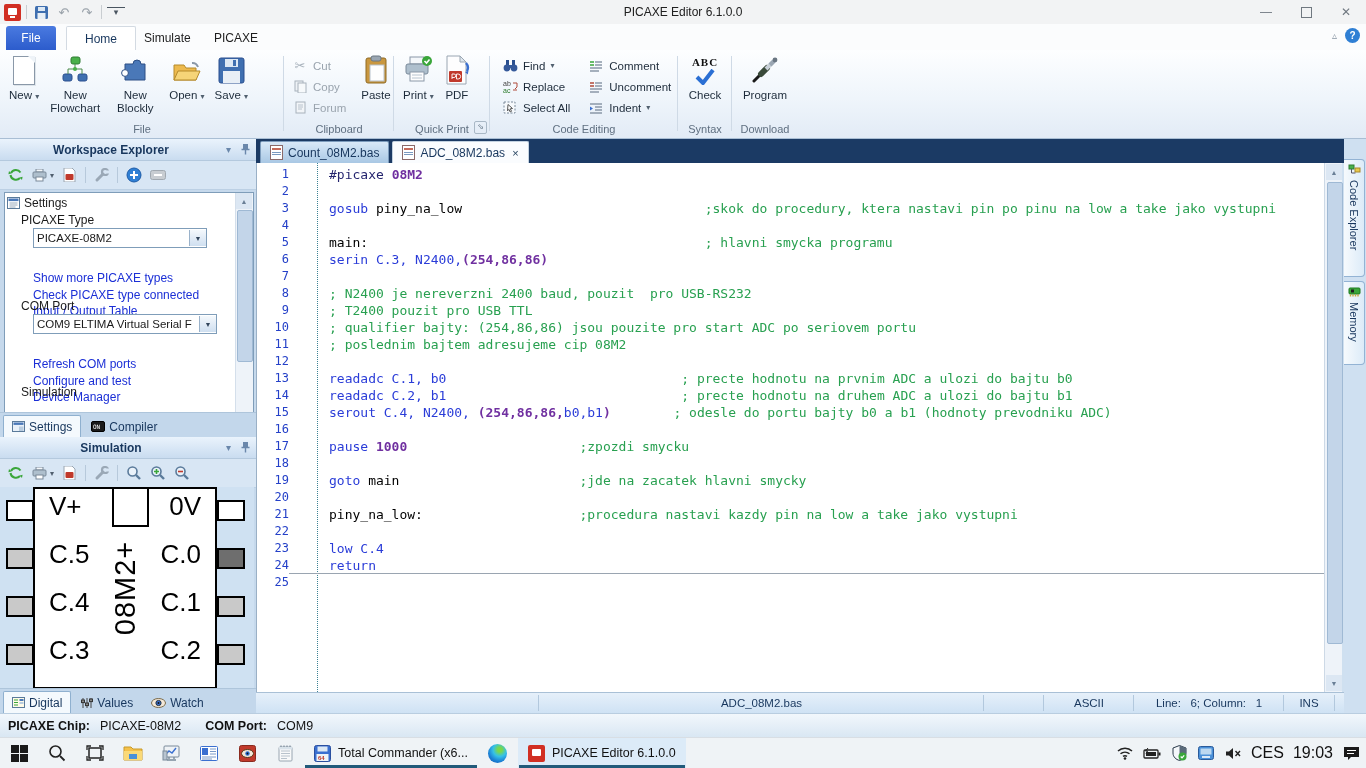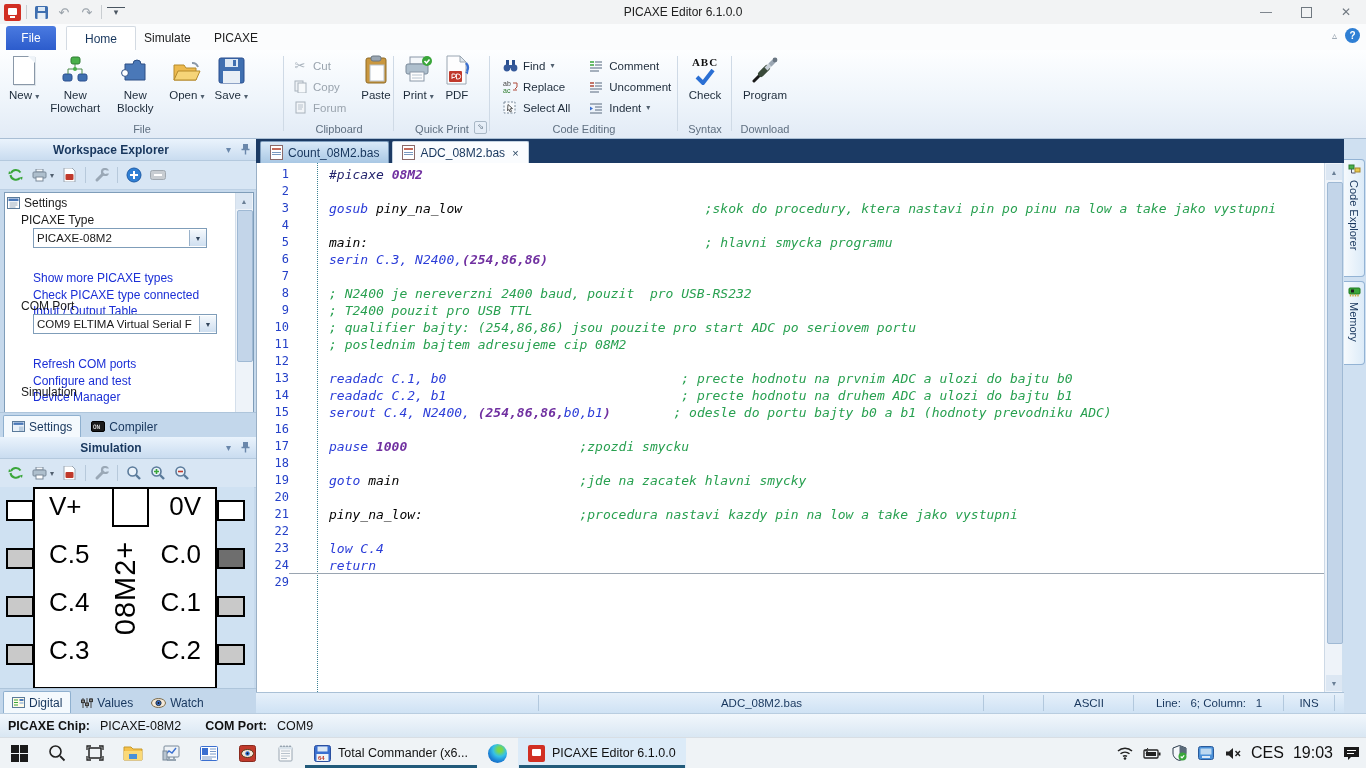--- a/index.html
+++ b/index.html
@@ -99,21 +99,21 @@
   .dtab.active{background:#fafcfe;border:1px solid #c3d2e0;border-bottom:none;}
   .doc-ico{width:11px;height:13px;background:#fff;border:1px solid #8a6a6a;position:relative;}
   .doc-ico:before{content:"";position:absolute;left:1px;top:2px;right:1px;height:2px;background:#c46a5a;}
   .doc-ico:after{content:"";position:absolute;left:1px;top:6px;right:1px;height:1px;background:#7a9ac0;box-shadow:0 2px 0 #7a9ac0;}
   .closex{font-size:11px;color:#24425f;margin-left:2px;}
 
   #editor{left:256px;top:163px;width:1068px;height:529px;background:#fff;border-left:1px solid #9ab0c6;box-sizing:border-box;overflow:hidden;}
   #codelines{position:absolute;left:0;top:3px;right:0;}
   .crow{display:flex;height:17px;line-height:17px;font-family:"DejaVu Sans Mono","Liberation Mono",monospace;font-size:13px;}
   .crow .ln{flex:0 0 32px;text-align:right;color:#2440c8;font-size:12px;}
-  .crow .ctext{flex:1;white-space:pre;padding-left:40px;font-style:italic;}
+  .crow .ctext{flex:1;white-space:pre;padding-left:40px;}
   .crow.sep .ctext{border-bottom:1px solid #9aa5b1;}
   .tk-k{color:#2a3cd8;}
   .tk-n{color:#7030a0;font-weight:bold;}
   .tk-p{color:#000;}
   .tk-c{color:#28a050;}
   .tk-d{color:#24246e;}
   .tk-s{color:#000;}
   #indent-guide{position:absolute;left:60px;top:0;bottom:0;width:0;border-left:1px dotted #3d8294;}
 
   #edscroll{left:1324px;top:163px;width:18px;height:529px;background:#eef3f9;border-left:1px solid #cdd9e6;box-sizing:border-box;}
@@ -778,21 +778,21 @@
       </div>
       <div class="crow">
         <span class="ln">23</span>
         <span class="ctext"><span class="tk-k">low</span><span class="tk-k"> C.4</span></span>
       </div>
       <div class="crow sep">
         <span class="ln">24</span>
         <span class="ctext"><span class="tk-k">return</span></span>
       </div>
       <div class="crow">
-        <span class="ln">29</span>
+        <span class="ln">25</span>
         <span class="ctext"></span>
       </div>
     </div>
 </div>
 
 <div class="abs" id="edscroll">
   <div class="varrow" style="top:1px;left:1px;">▲</div>
   <div class="vthumb" style="top:19px;height:460px;left:2px;"></div>
   <div class="varrow" style="bottom:1px;left:1px;">▼</div>
 </div>

